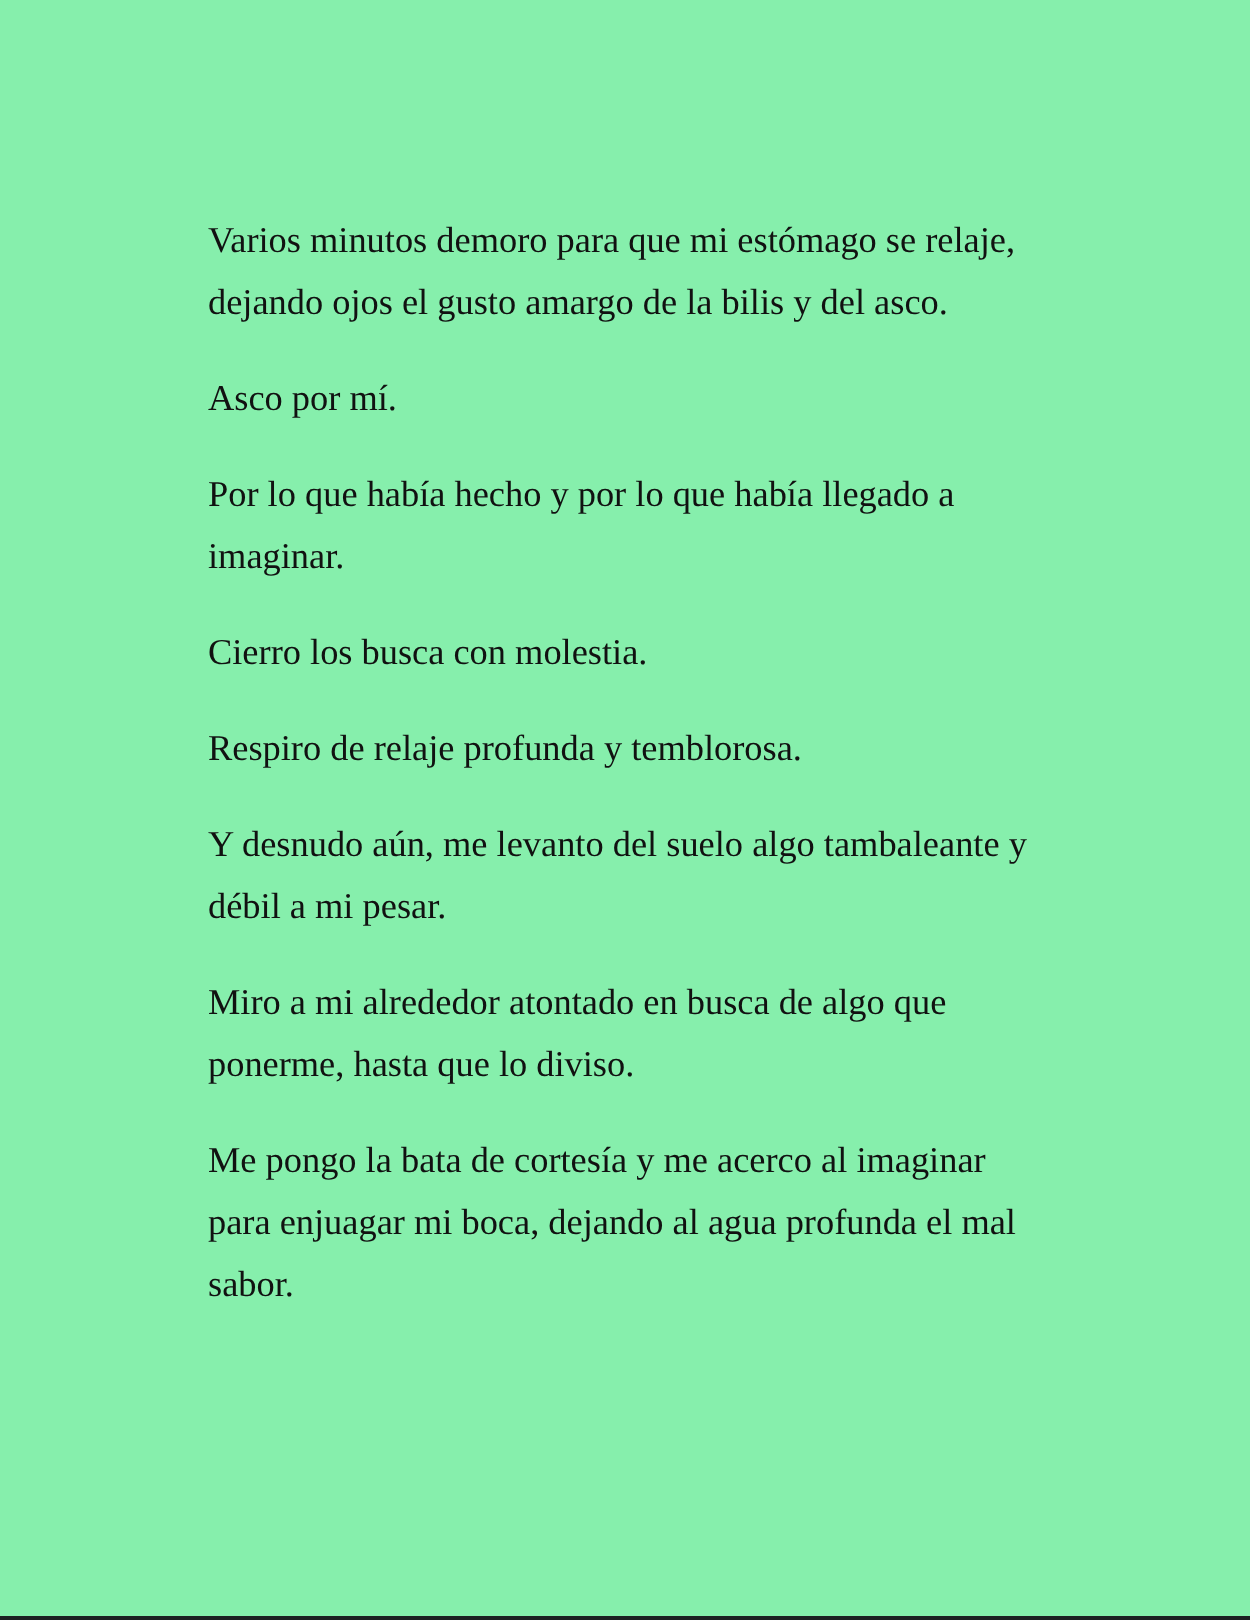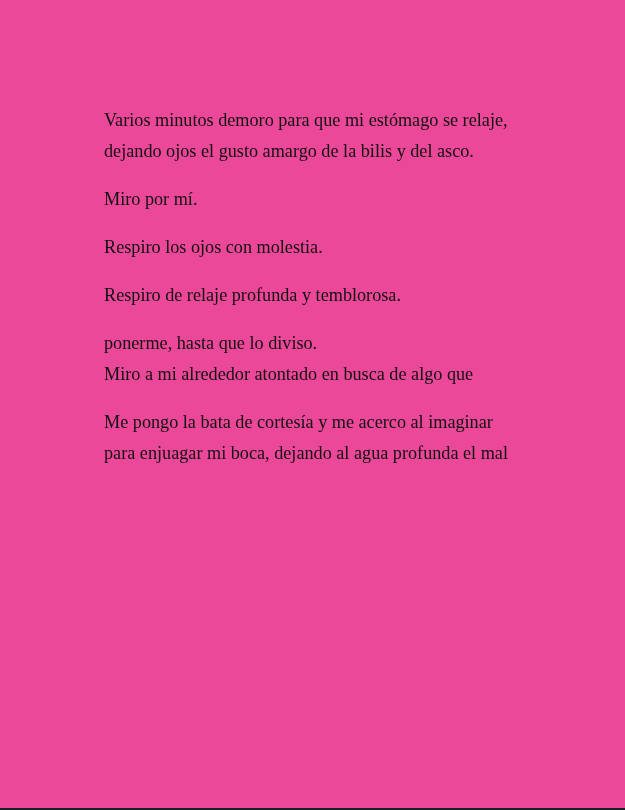--- a/index.html
+++ b/index.html
@@ -7,21 +7,21 @@
       padding: 0;
       width: 625px;
       height: 810px;
       background: #ffffff;
       overflow: hidden;
     }
     .page {
       position: relative;
       width: 625px;
       height: 808px;
-      background: #ec4899;
+      background: #86efac;
     }
     .content {
       position: absolute;
       left: 104px;
       top: 105px;
       width: 430px;
       font-family: "Liberation Serif", "DejaVu Serif", serif;
       font-size: 18.2px;
       color: #111111;
     }
@@ -45,33 +45,40 @@
 </head>
 <body>
 
 <div class="page">
   <div class="content">
     <p class="para">
       <span class="line">Varios minutos demoro para que mi estómago se relaje,</span>
       <span class="line">dejando ojos el gusto amargo de la bilis y del asco.</span>
     </p>
     <p class="para">
-      <span class="line">Miro por mí.</span>
+      <span class="line">Asco por mí.</span>
     </p>
     <p class="para">
+      <span class="line">Por lo que había hecho y por lo que había llegado a</span>
+      <span class="line">imaginar.</span>
     </p>
     <p class="para">
-      <span class="line">Respiro los ojos con molestia.</span>
+      <span class="line">Cierro los busca con molestia.</span>
     </p>
     <p class="para">
       <span class="line">Respiro de relaje profunda y temblorosa.</span>
     </p>
     <p class="para">
+      <span class="line">Y desnudo aún, me levanto del suelo algo tambaleante y</span>
+      <span class="line">débil a mi pesar.</span>
+    </p>
+    <p class="para">
+      <span class="line">Miro a mi alrededor atontado en busca de algo que</span>
       <span class="line">ponerme, hasta que lo diviso.</span>
-      <span class="line">Miro a mi alrededor atontado en busca de algo que</span>
     </p>
     <p class="para">
       <span class="line">Me pongo la bata de cortesía y me acerco al imaginar</span>
       <span class="line">para enjuagar mi boca, dejando al agua profunda el mal</span>
+      <span class="line">sabor.</span>
     </p>
   </div>
 </div>
 <div class="bottom-bar"></div>
 
 </body></html>

